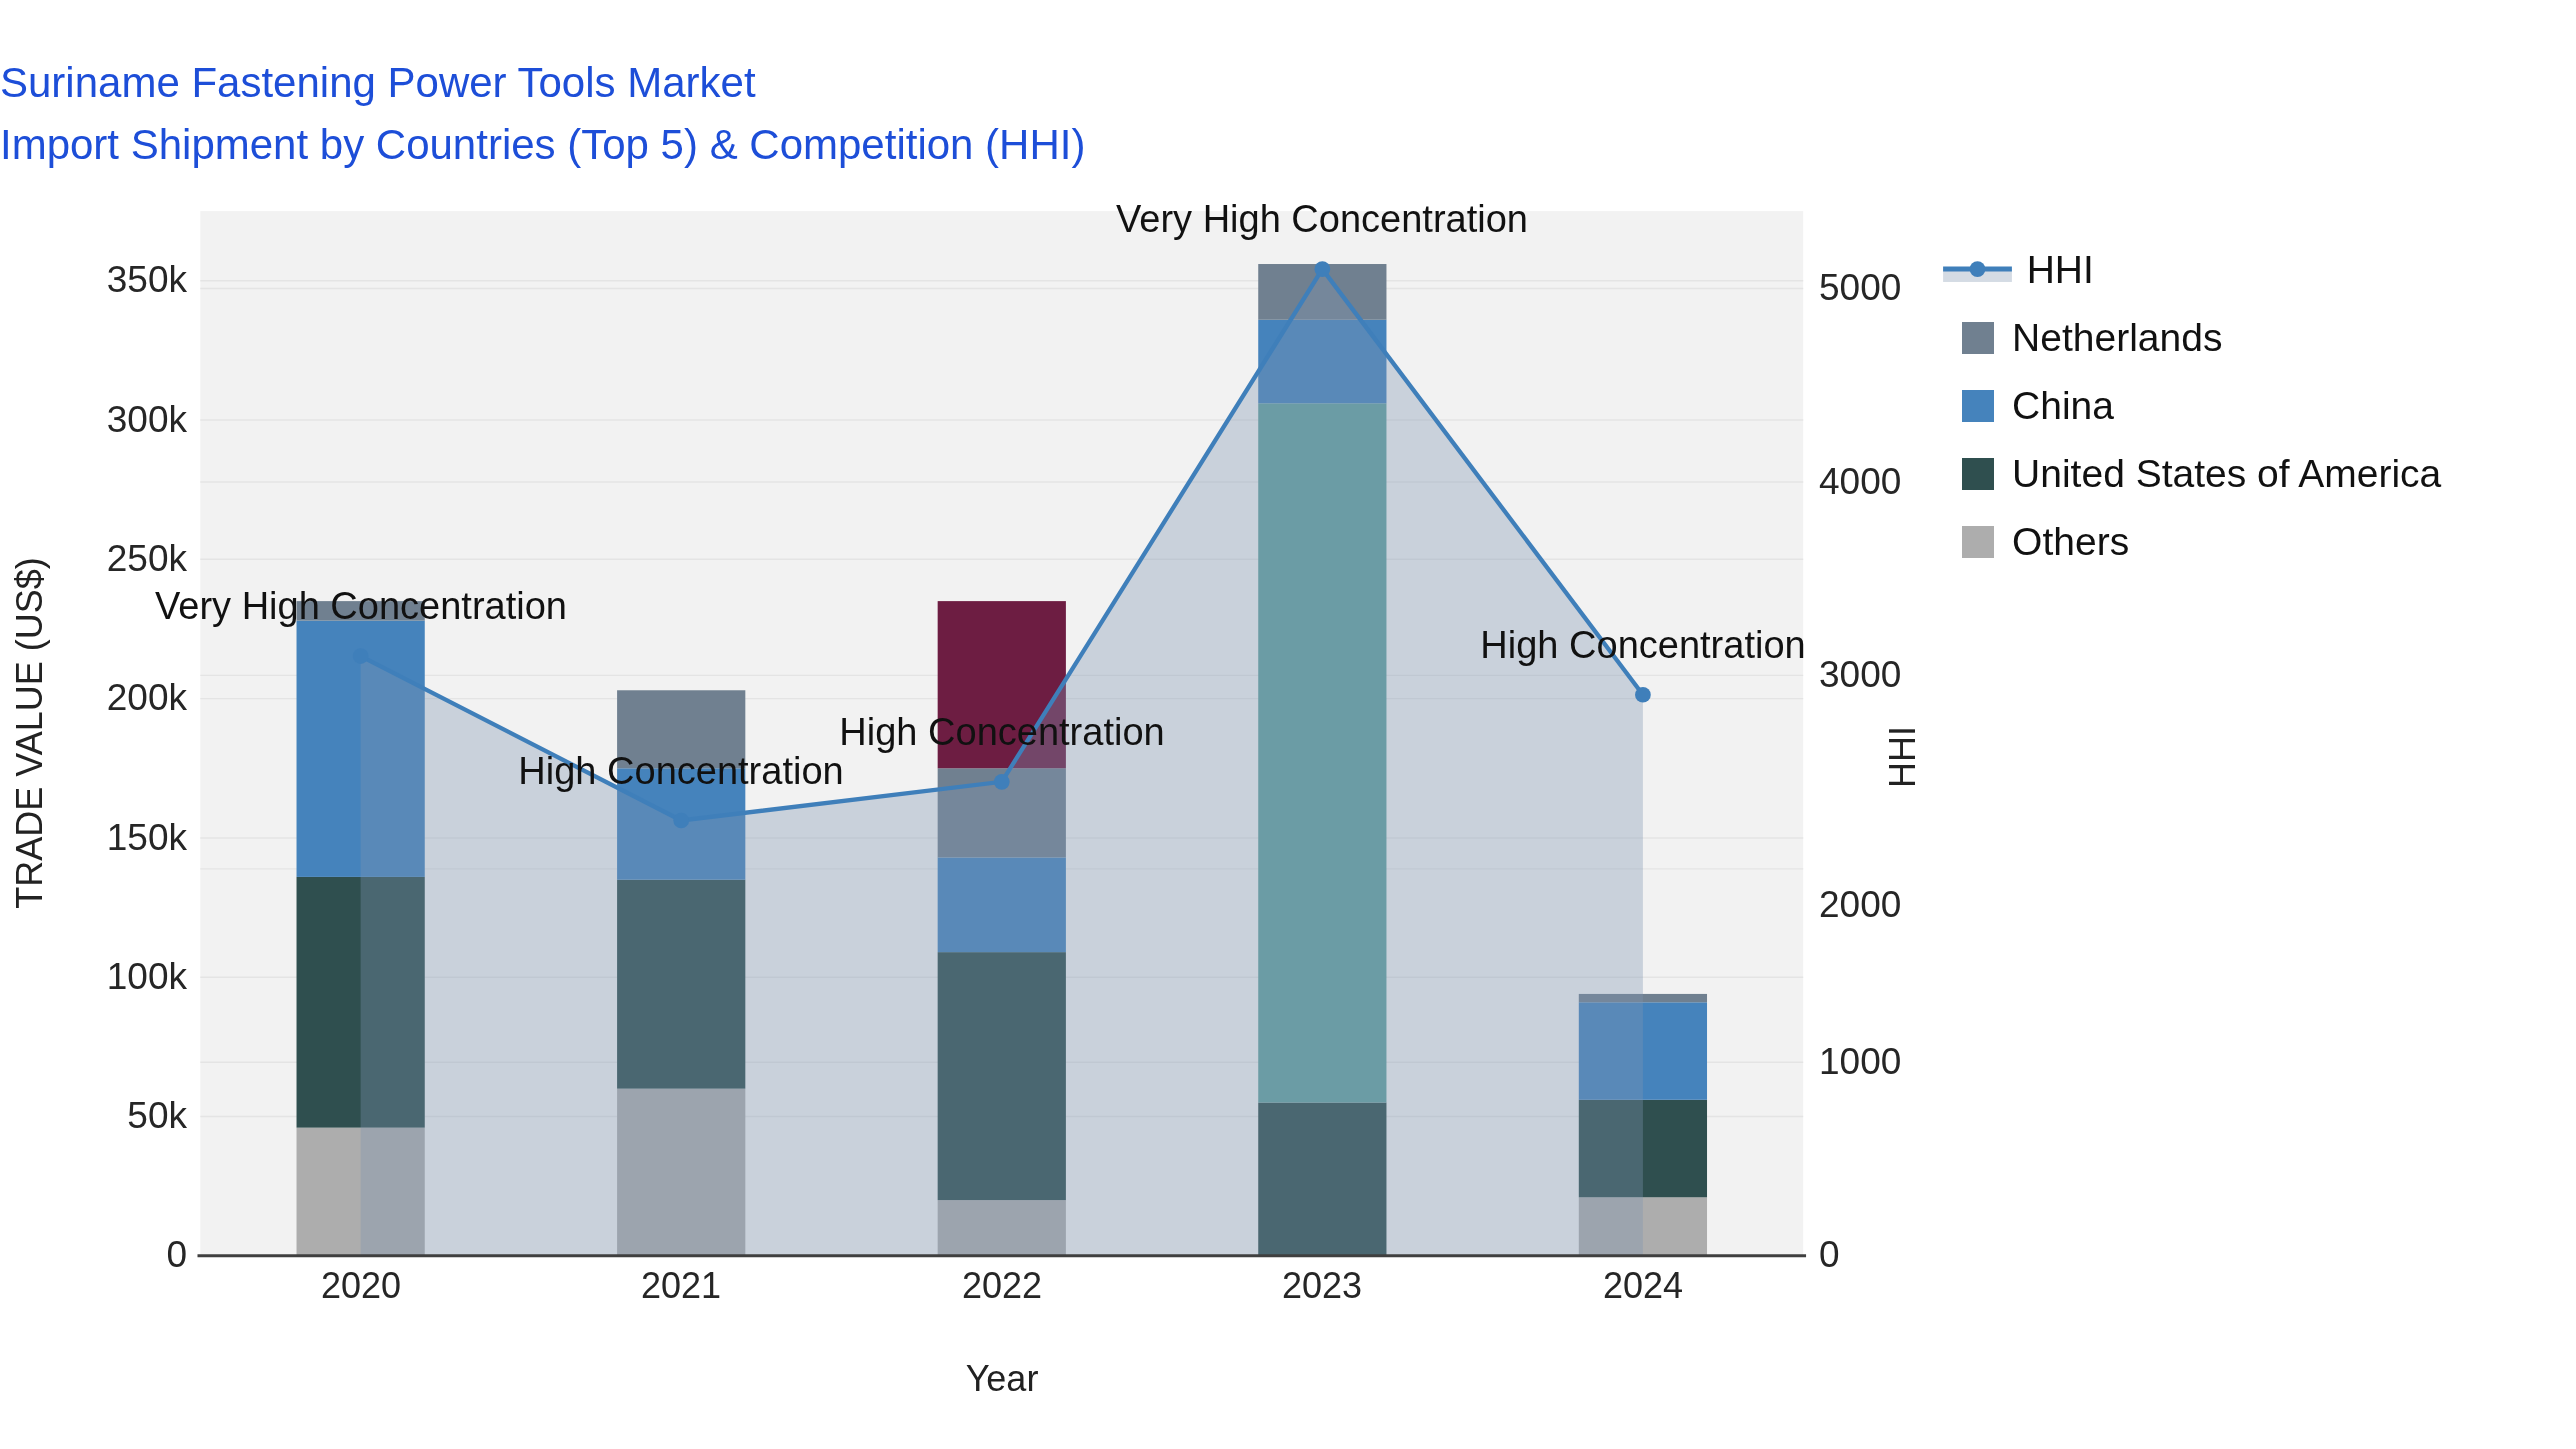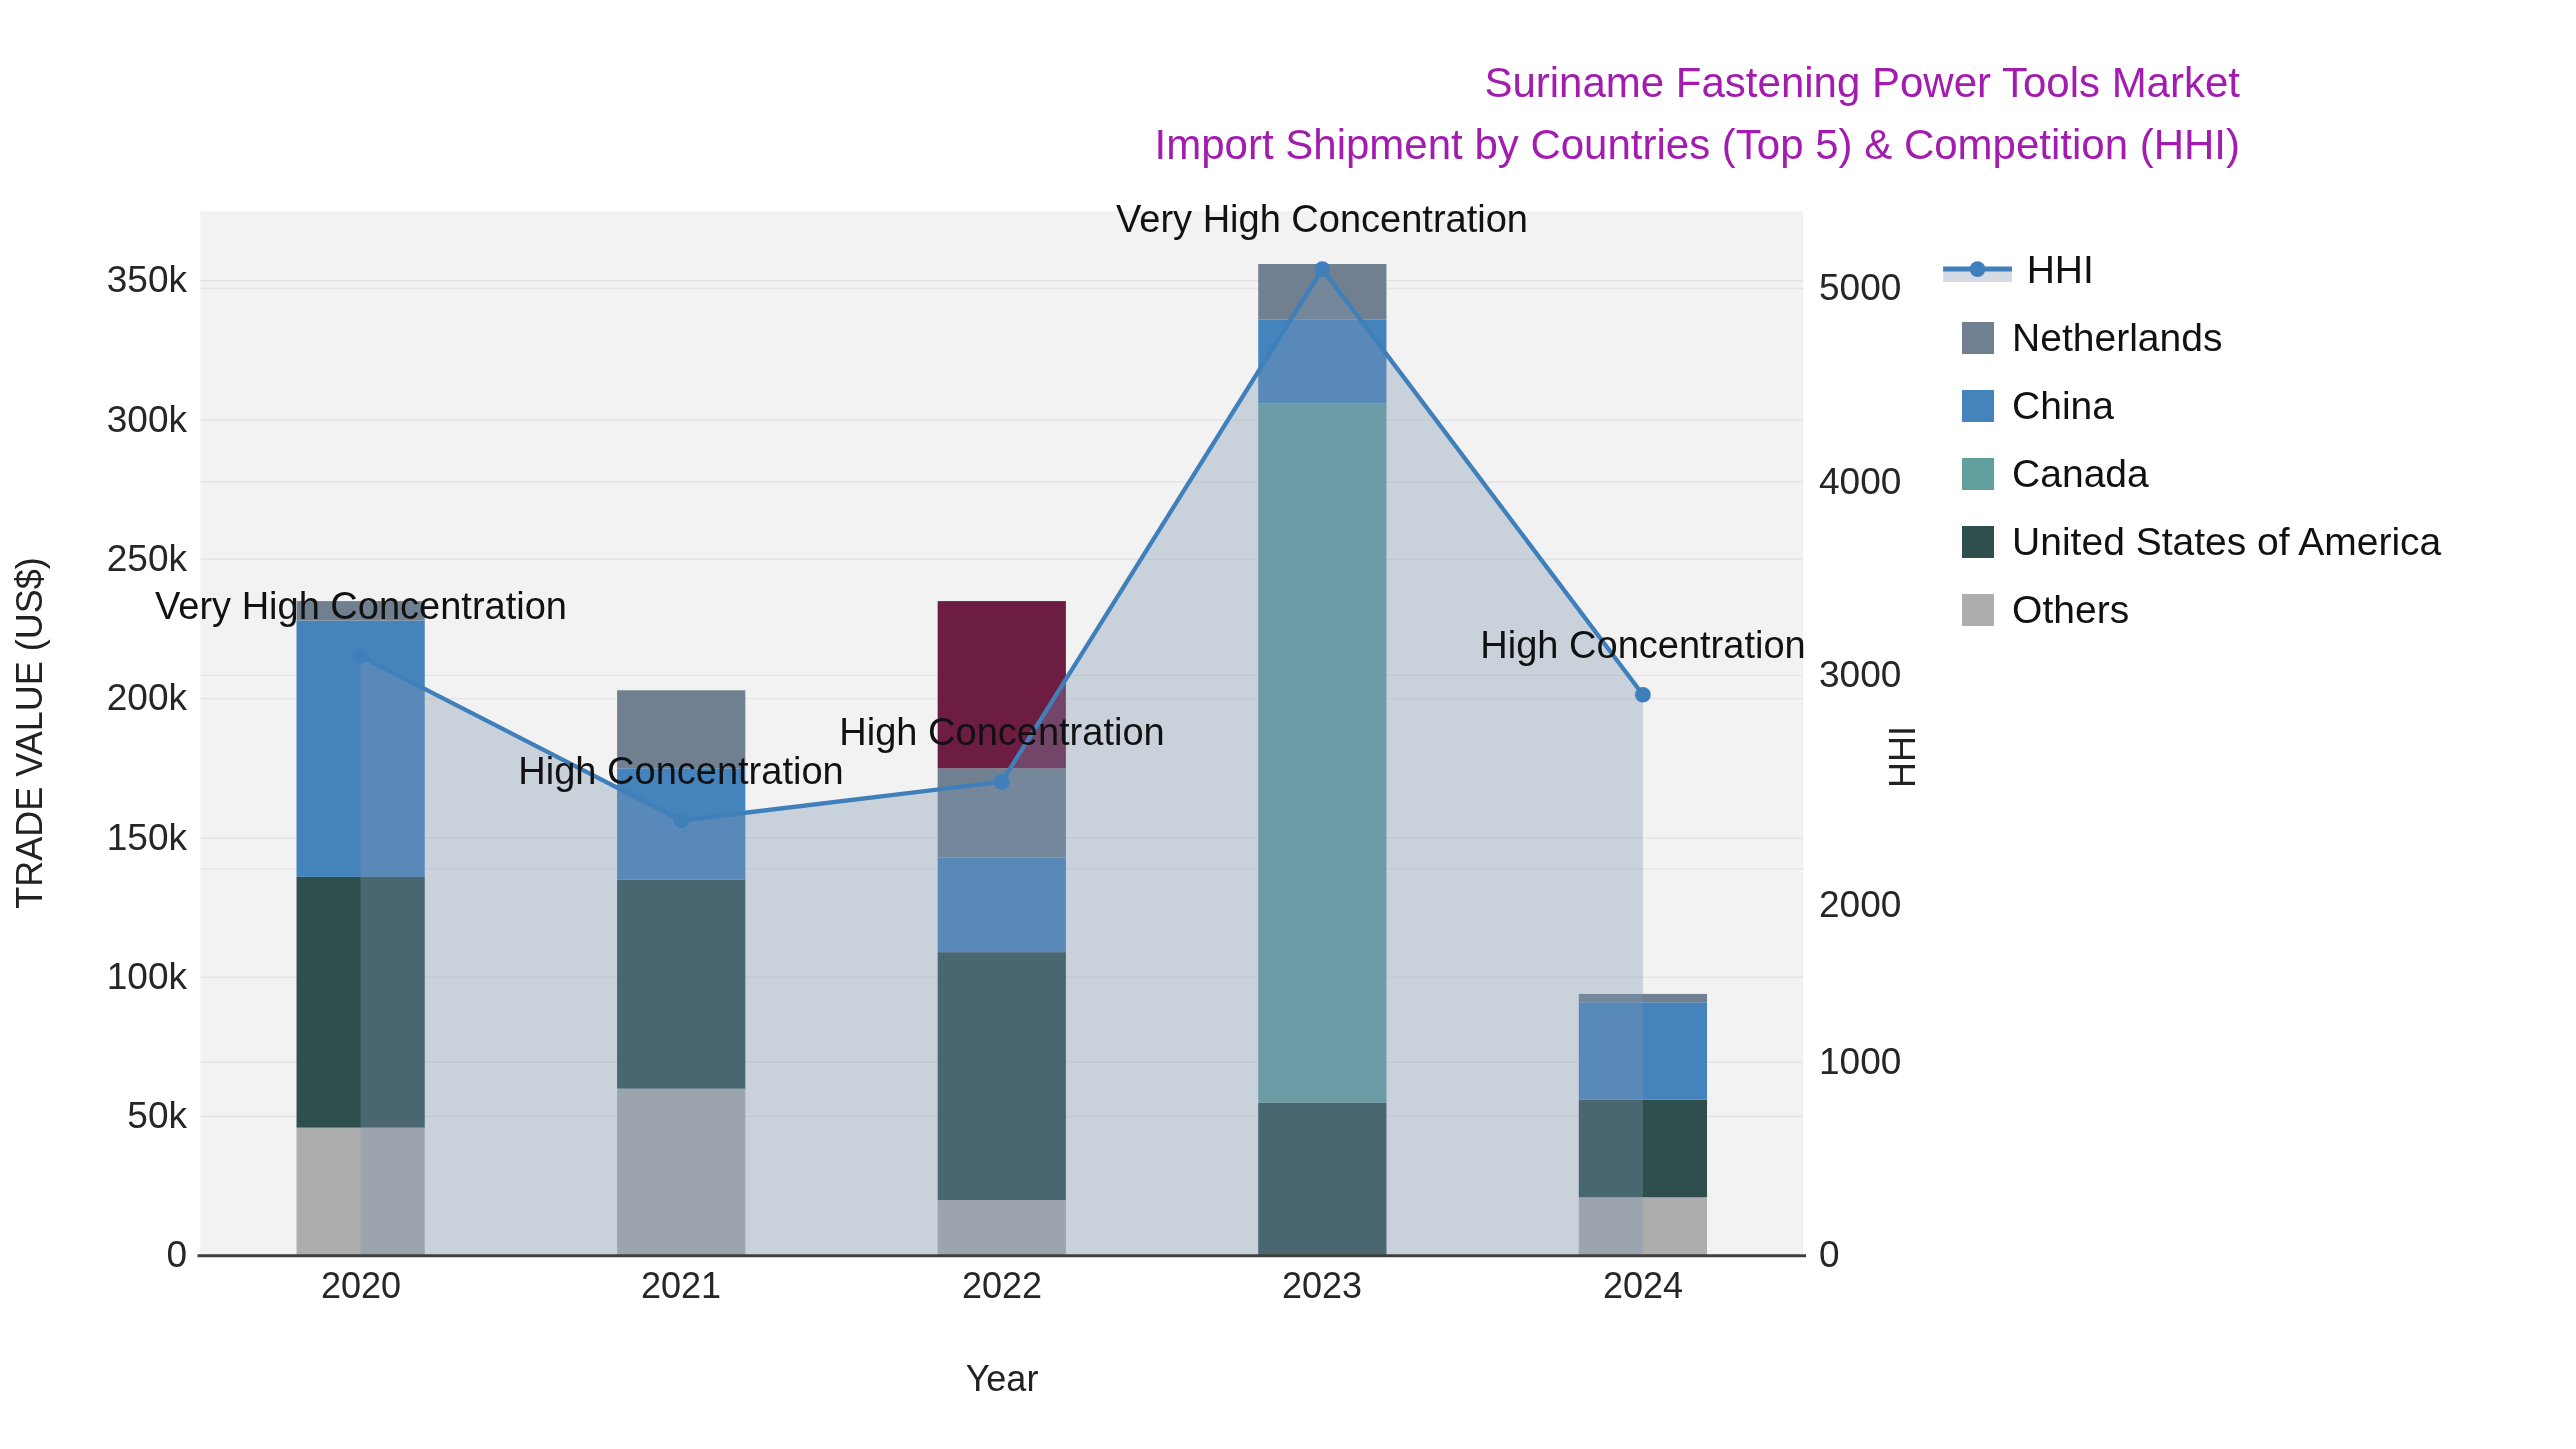--- a/index.html
+++ b/index.html
@@ -1,22 +1,22 @@
 <!DOCTYPE html>
 <html style="font-size:11.4px"><head>
 <meta charset="utf-8">
 <style>
   html,body{margin:0;padding:0;background:#ffffff;}
   body{width:2576px;height:1449px;position:relative;overflow:hidden;
        font-family:"Liberation Sans", sans-serif;color:#222;}
   .abs{position:absolute;}
   #figure{position:absolute;left:0;top:0;width:2576px;height:1449px;}
   #plot-svg{position:absolute;left:0;top:0;}
-  #chart-title{left:0;top:52px;width:2240px;text-align:right;
-               font-size:42px;line-height:62px;color:#a21caf;}
+  #chart-title{left:0;top:52px;width:2240px;text-align:left;
+               font-size:42px;line-height:62px;color:#1d4ed8;}
   .tick{position:absolute;font-size:37px;line-height:37px;color:#262626;white-space:nowrap;}
   .tick-left{width:143px;text-align:right;}
   .tick-right{text-align:left;}
   .tick-x{font-size:36px;transform:translateX(-50%);}
   .axis-title{position:absolute;font-size:36px;color:#222;white-space:nowrap;}
   #y-left-title{left:30px;top:733px;transform:translate(-50%,-50%) rotate(-90deg);}
   #y-right-title{left:1903px;top:757px;transform:translate(-50%,-50%) rotate(-90deg);}
   #x-title{left:1002px;top:1358px;transform:translateX(-50%);}
   .annotation{position:absolute;font-size:38px;line-height:33px;color:#111;
               white-space:nowrap;transform:translateX(-50%);}
@@ -125,24 +125,20 @@
       </div>
       <div class="legend-row">
         <div class="legend-swatch" style="background: rgb(112, 128, 144);"></div>
         <div class="legend-label">Netherlands</div>
       </div>
       <div class="legend-row">
         <div class="legend-swatch" style="background: rgb(69, 131, 188);"></div>
         <div class="legend-label">China</div>
       </div>
       <div class="legend-row">
-        <div class="legend-swatch" style="background: rgb(98, 160, 158);"></div>
-        <div class="legend-label">Canada</div>
-      </div>
-      <div class="legend-row">
         <div class="legend-swatch" style="background: rgb(47, 79, 79);"></div>
         <div class="legend-label">United States of America</div>
       </div>
       <div class="legend-row">
         <div class="legend-swatch" style="background: rgb(173, 173, 173);"></div>
         <div class="legend-label">Others</div>
       </div>
     </div>
 </div>
 

